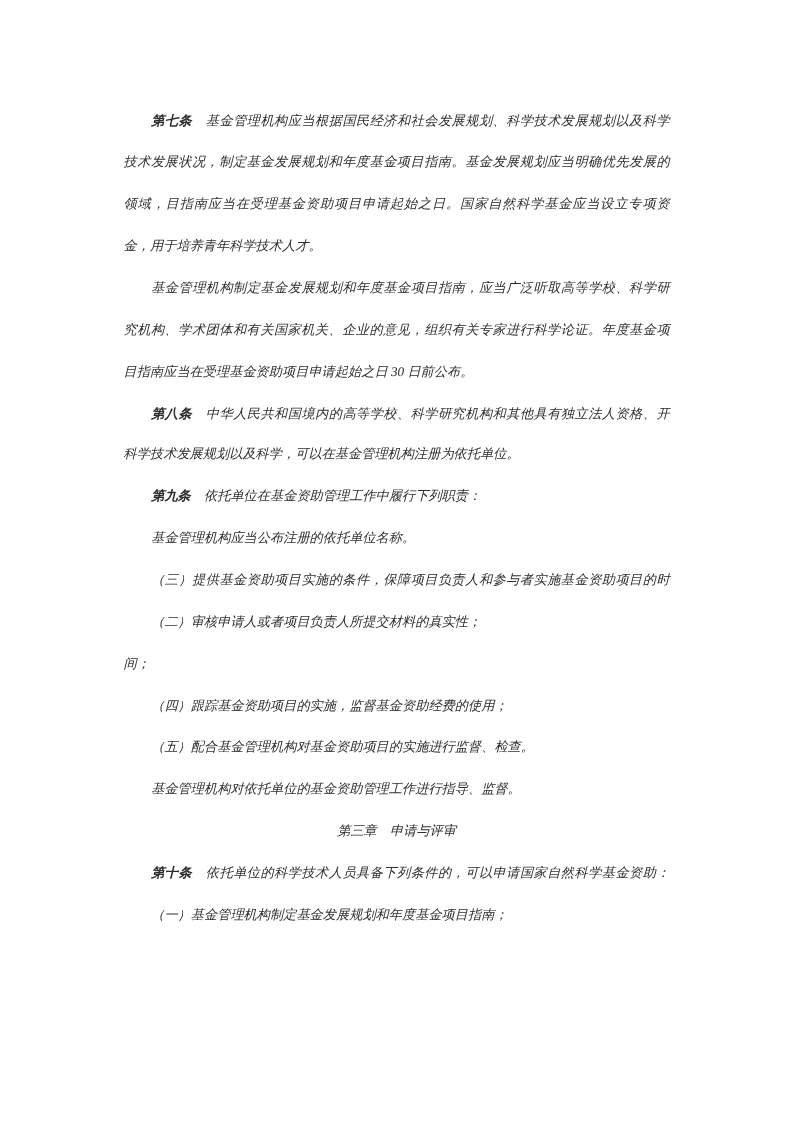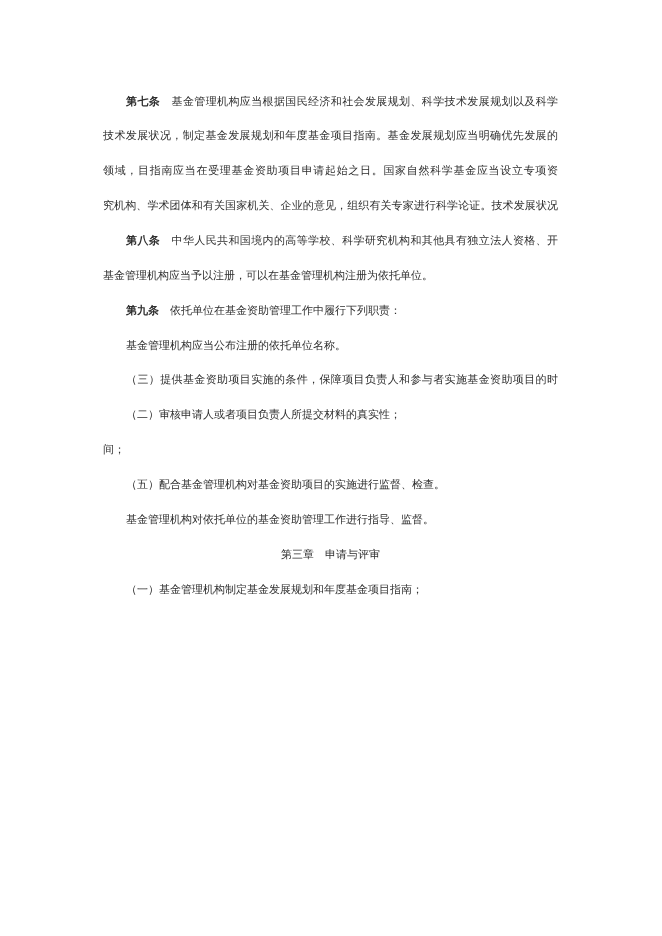--- a/index.html
+++ b/index.html
@@ -3,20 +3,21 @@
 <meta charset="utf-8">
 <style>
   html, body { margin: 0; padding: 0; }
   .page {
     position: relative;
     width: 662px;
     height: 908px;
     background: #ffffff;
     overflow: hidden;
     font-family: "Liberation Serif", "DejaVu Serif", serif;
+    font-style: italic;
   }
   .doc {
     position: absolute;
     left: 103px;
     top: 83.5px;
     width: 455px;
   }
   .line {
     height: 34.86px;
     line-height: 34.86px;
@@ -38,26 +39,31 @@
   .line b { font-weight: bold; }
 </style>
 </head>
 <body>
 
 <div class="page">
   <div class="doc">
       <div class="line indent full"><b>第七条</b>　<span>基金管理机构应当根据国民经济和社会发展规划、科学技术发展规划以及科学</span></div>
       <div class="line full"><span>技术发展状况，制定基金发展规划和年度基金项目指南。基金发展规划应当明确优先发展的</span></div>
       <div class="line full"><span>领域，目指南应当在受理基金资助项目申请起始之日。国家自然科学基金应当设立专项资</span></div>
-      <div class="line full"><span>究机构、学术团体和有关国家机关、企业的意见，组织有关专家进行科学论证。技术发展状况</span></div>
+      <div class="line"><span>金，用于培养青年科学技术人才。</span></div>
+      <div class="line indent full"><span>基金管理机构制定基金发展规划和年度基金项目指南，应当广泛听取高等学校、科学研</span></div>
+      <div class="line full"><span>究机构、学术团体和有关国家机关、企业的意见，组织有关专家进行科学论证。年度基金项</span></div>
+      <div class="line"><span>目指南应当在受理基金资助项目申请起始之日 30 日前公布。</span></div>
       <div class="line indent full"><b>第八条</b>　<span>中华人民共和国境内的高等学校、科学研究机构和其他具有独立法人资格、开</span></div>
-      <div class="line"><span>基金管理机构应当予以注册，可以在基金管理机构注册为依托单位。</span></div>
+      <div class="line"><span>科学技术发展规划以及科学，可以在基金管理机构注册为依托单位。</span></div>
       <div class="line indent"><b>第九条</b>　<span>依托单位在基金资助管理工作中履行下列职责：</span></div>
       <div class="line indent"><span>基金管理机构应当公布注册的依托单位名称。</span></div>
       <div class="line indent full"><span>（三）提供基金资助项目实施的条件，保障项目负责人和参与者实施基金资助项目的时</span></div>
       <div class="line indent"><span>（二）审核申请人或者项目负责人所提交材料的真实性；</span></div>
       <div class="line"><span>间；</span></div>
+      <div class="line indent"><span>（四）跟踪基金资助项目的实施，监督基金资助经费的使用；</span></div>
       <div class="line indent"><span>（五）配合基金管理机构对基金资助项目的实施进行监督、检查。</span></div>
       <div class="line indent"><span>基金管理机构对依托单位的基金资助管理工作进行指导、监督。</span></div>
       <div class="line center"><span>第三章　申请与评审</span></div>
+      <div class="line indent full"><b>第十条</b>　<span>依托单位的科学技术人员具备下列条件的，可以申请国家自然科学基金资助：</span></div>
       <div class="line indent"><span>（一）基金管理机构制定基金发展规划和年度基金项目指南；</span></div>
     </div>
 </div>
 
 </body></html>

